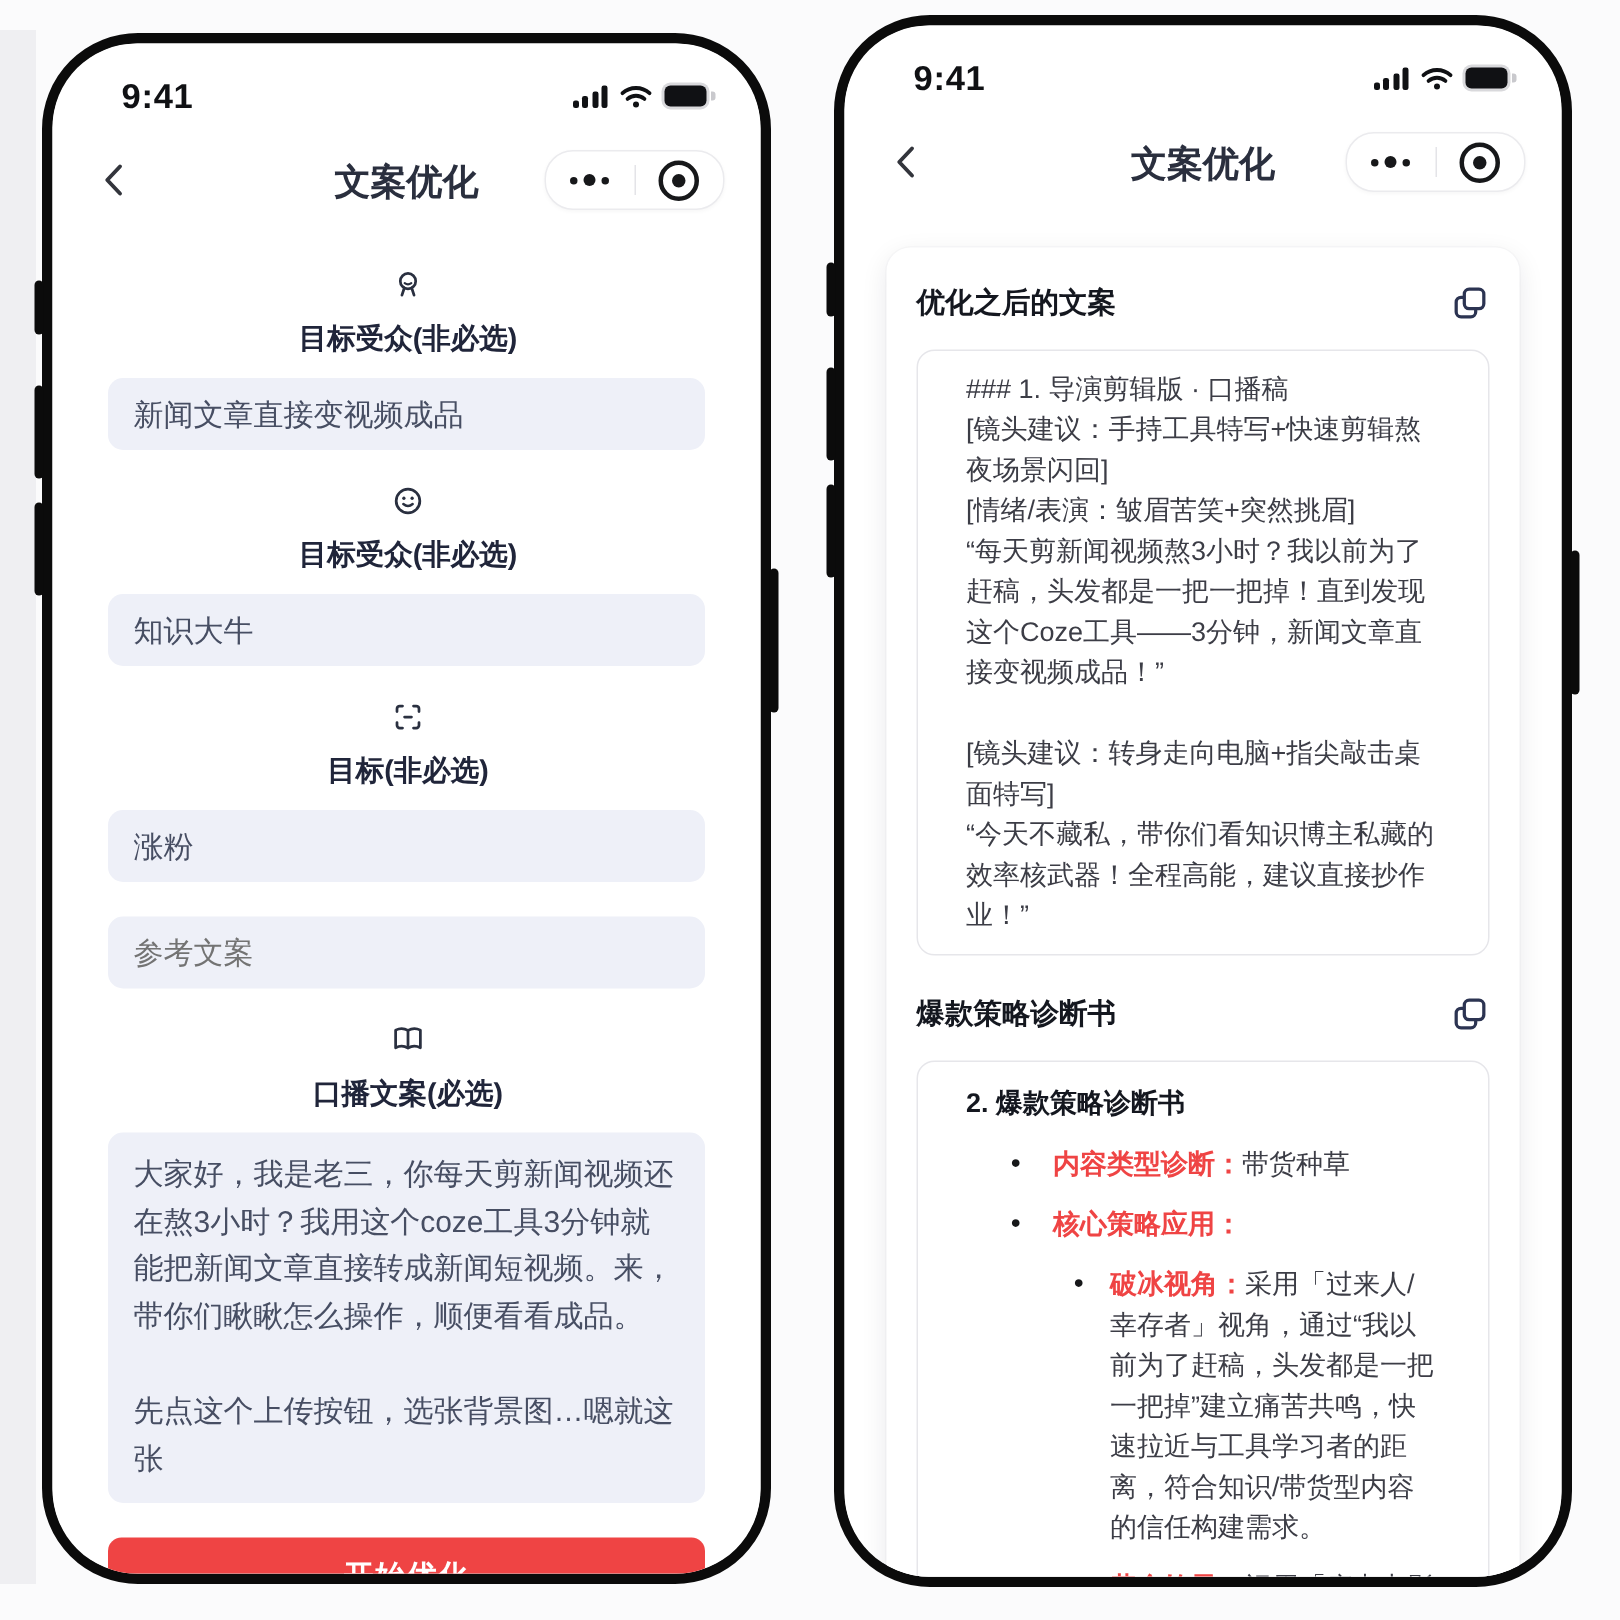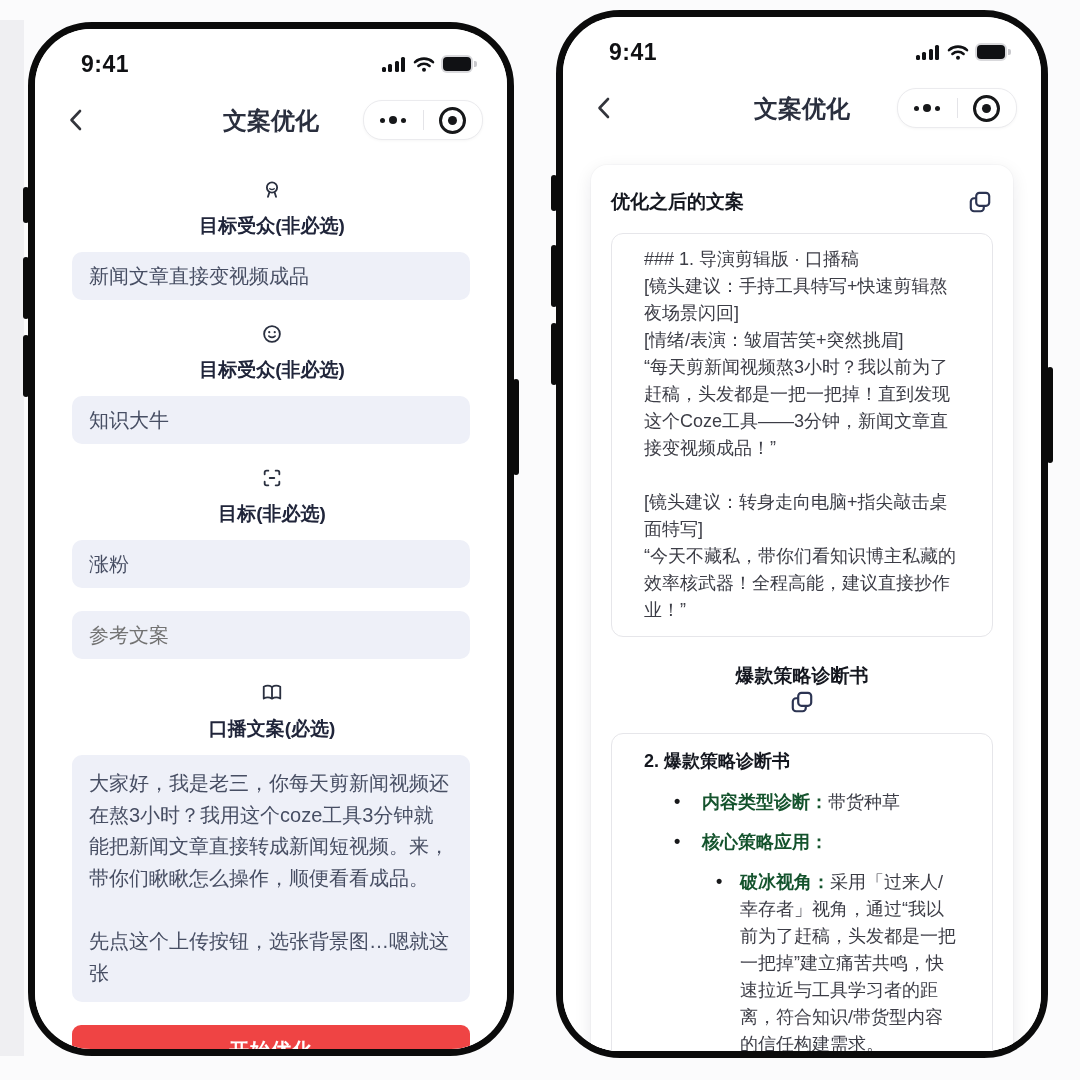--- a/index.html
+++ b/index.html
@@ -81,28 +81,28 @@
   }
   .sec-head{display:flex;align-items:center;justify-content:space-between;}
   .sec-title{font-size:19px;font-weight:bold;color:#14171f;}
   .copy-btn{width:26px;height:26px;color:#2c3452;cursor:pointer;display:flex;}
   .resbox{
     border:1.5px solid #e6e6ea;border-radius:12px;background:#fff;
     padding:12px 32px;margin-top:18px;
     font-size:18px;line-height:1.5;color:#3c3d46;
   }
   .resbox .line{white-space:pre-wrap;}
-  .sec2{margin-top:26px;flex-direction:column;}
+  .sec2{margin-top:26px;}
   .box-title{font-size:18px;font-weight:bold;color:#14171f;margin:2px 0 14px 0;}
   .bullet{position:relative;margin:13px 0;color:#3c3d46;}
   .bullet.lv1{padding-left:58px;}
   .bullet.lv1:before{content:"•";position:absolute;left:30px;top:-1px;color:#17181a;font-weight:bold;}
   .bullet.lv2{padding-left:96px;}
   .bullet.lv2:before{content:"•";position:absolute;left:72px;top:-1px;color:#17181a;font-weight:bold;}
-  .bullet .bb{font-weight:bold;color:#14532d;}
+  .bullet .bb{font-weight:bold;color:#ef4444;}
 </style>
 </head>
 <body>
 
 <div class="bg-strip"></div>
 
 <div class="phone left">
   <span class="nub n1"></span>
   <span class="nub n2"></span>
   <span class="nub n3"></span>

